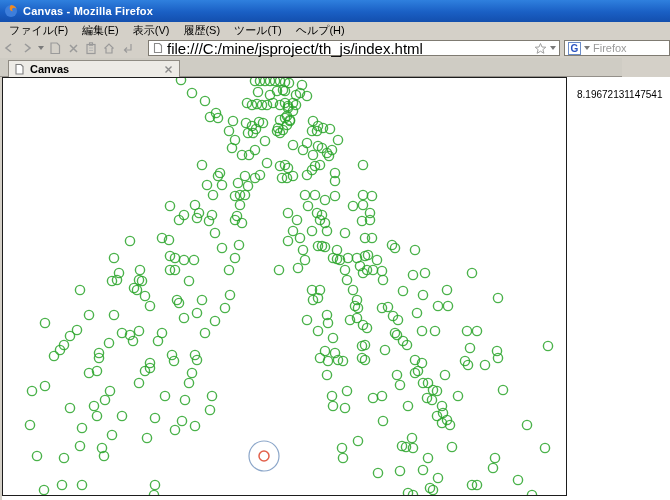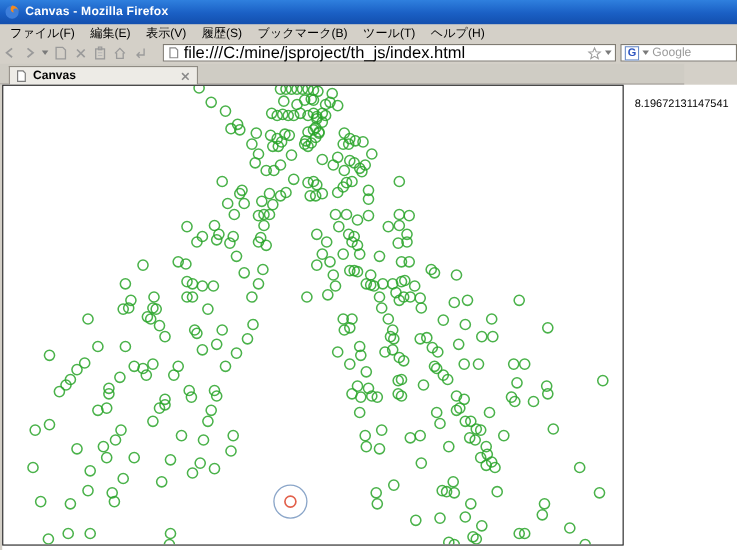--- a/index.html
+++ b/index.html
@@ -67,21 +67,20 @@
       </svg>
     </span>
     <span class="title-text">Canvas - Mozilla Firefox</span>
   </div>
 
   <div class="menubar">
     <span class="menu-item">ファイル(F)</span>
     <span class="menu-item">編集(E)</span>
     <span class="menu-item">表示(V)</span>
     <span class="menu-item">履歴(S)</span>
-    <span class="menu-item">ブックマーク(B)</span>
     <span class="menu-item">ツール(T)</span>
     <span class="menu-item">ヘルプ(H)</span>
   </div>
 
   <div class="toolbar">
     <span class="tbtn">
       <svg width="12" height="12">
           <polyline points="8,2 3,6 8,10" fill="none" stroke="#9a9a9a" stroke-width="1.6"></polyline>
         </svg>
     </span>
@@ -128,21 +127,21 @@
       <span class="url-text">file:///C:/mine/jsproject/th_js/index.html</span>
       <svg width="13" height="13">
           <path d="M6.5,1.5 L8,5 L11.8,5.2 L8.9,7.6 L9.9,11.3 L6.5,9.2 L3.1,11.3 L4.1,7.6 L1.2,5.2 L5,5 z" fill="none" stroke="#a0a0a0" stroke-width="1"></path>
         </svg>
       <span class="dd-arrow"></span>
     </div>
 
     <div class="searchbox">
       <span class="g-box">G</span>
       <span class="dd-arrow"></span>
-      <span class="placeholder">Google</span>
+      <span class="placeholder">Firefox</span>
     </div>
   </div>
 
   <div class="tabstrip">
     <div class="tab">
       <svg width="11" height="12">
           <path d="M2,1.5 h5 l2,2 v7.5 h-7 z" fill="#fff" stroke="#7e7e7e" stroke-width="1.1"></path>
         </svg>
       <span class="tab-label">Canvas</span>
       <svg width="11" height="11">

